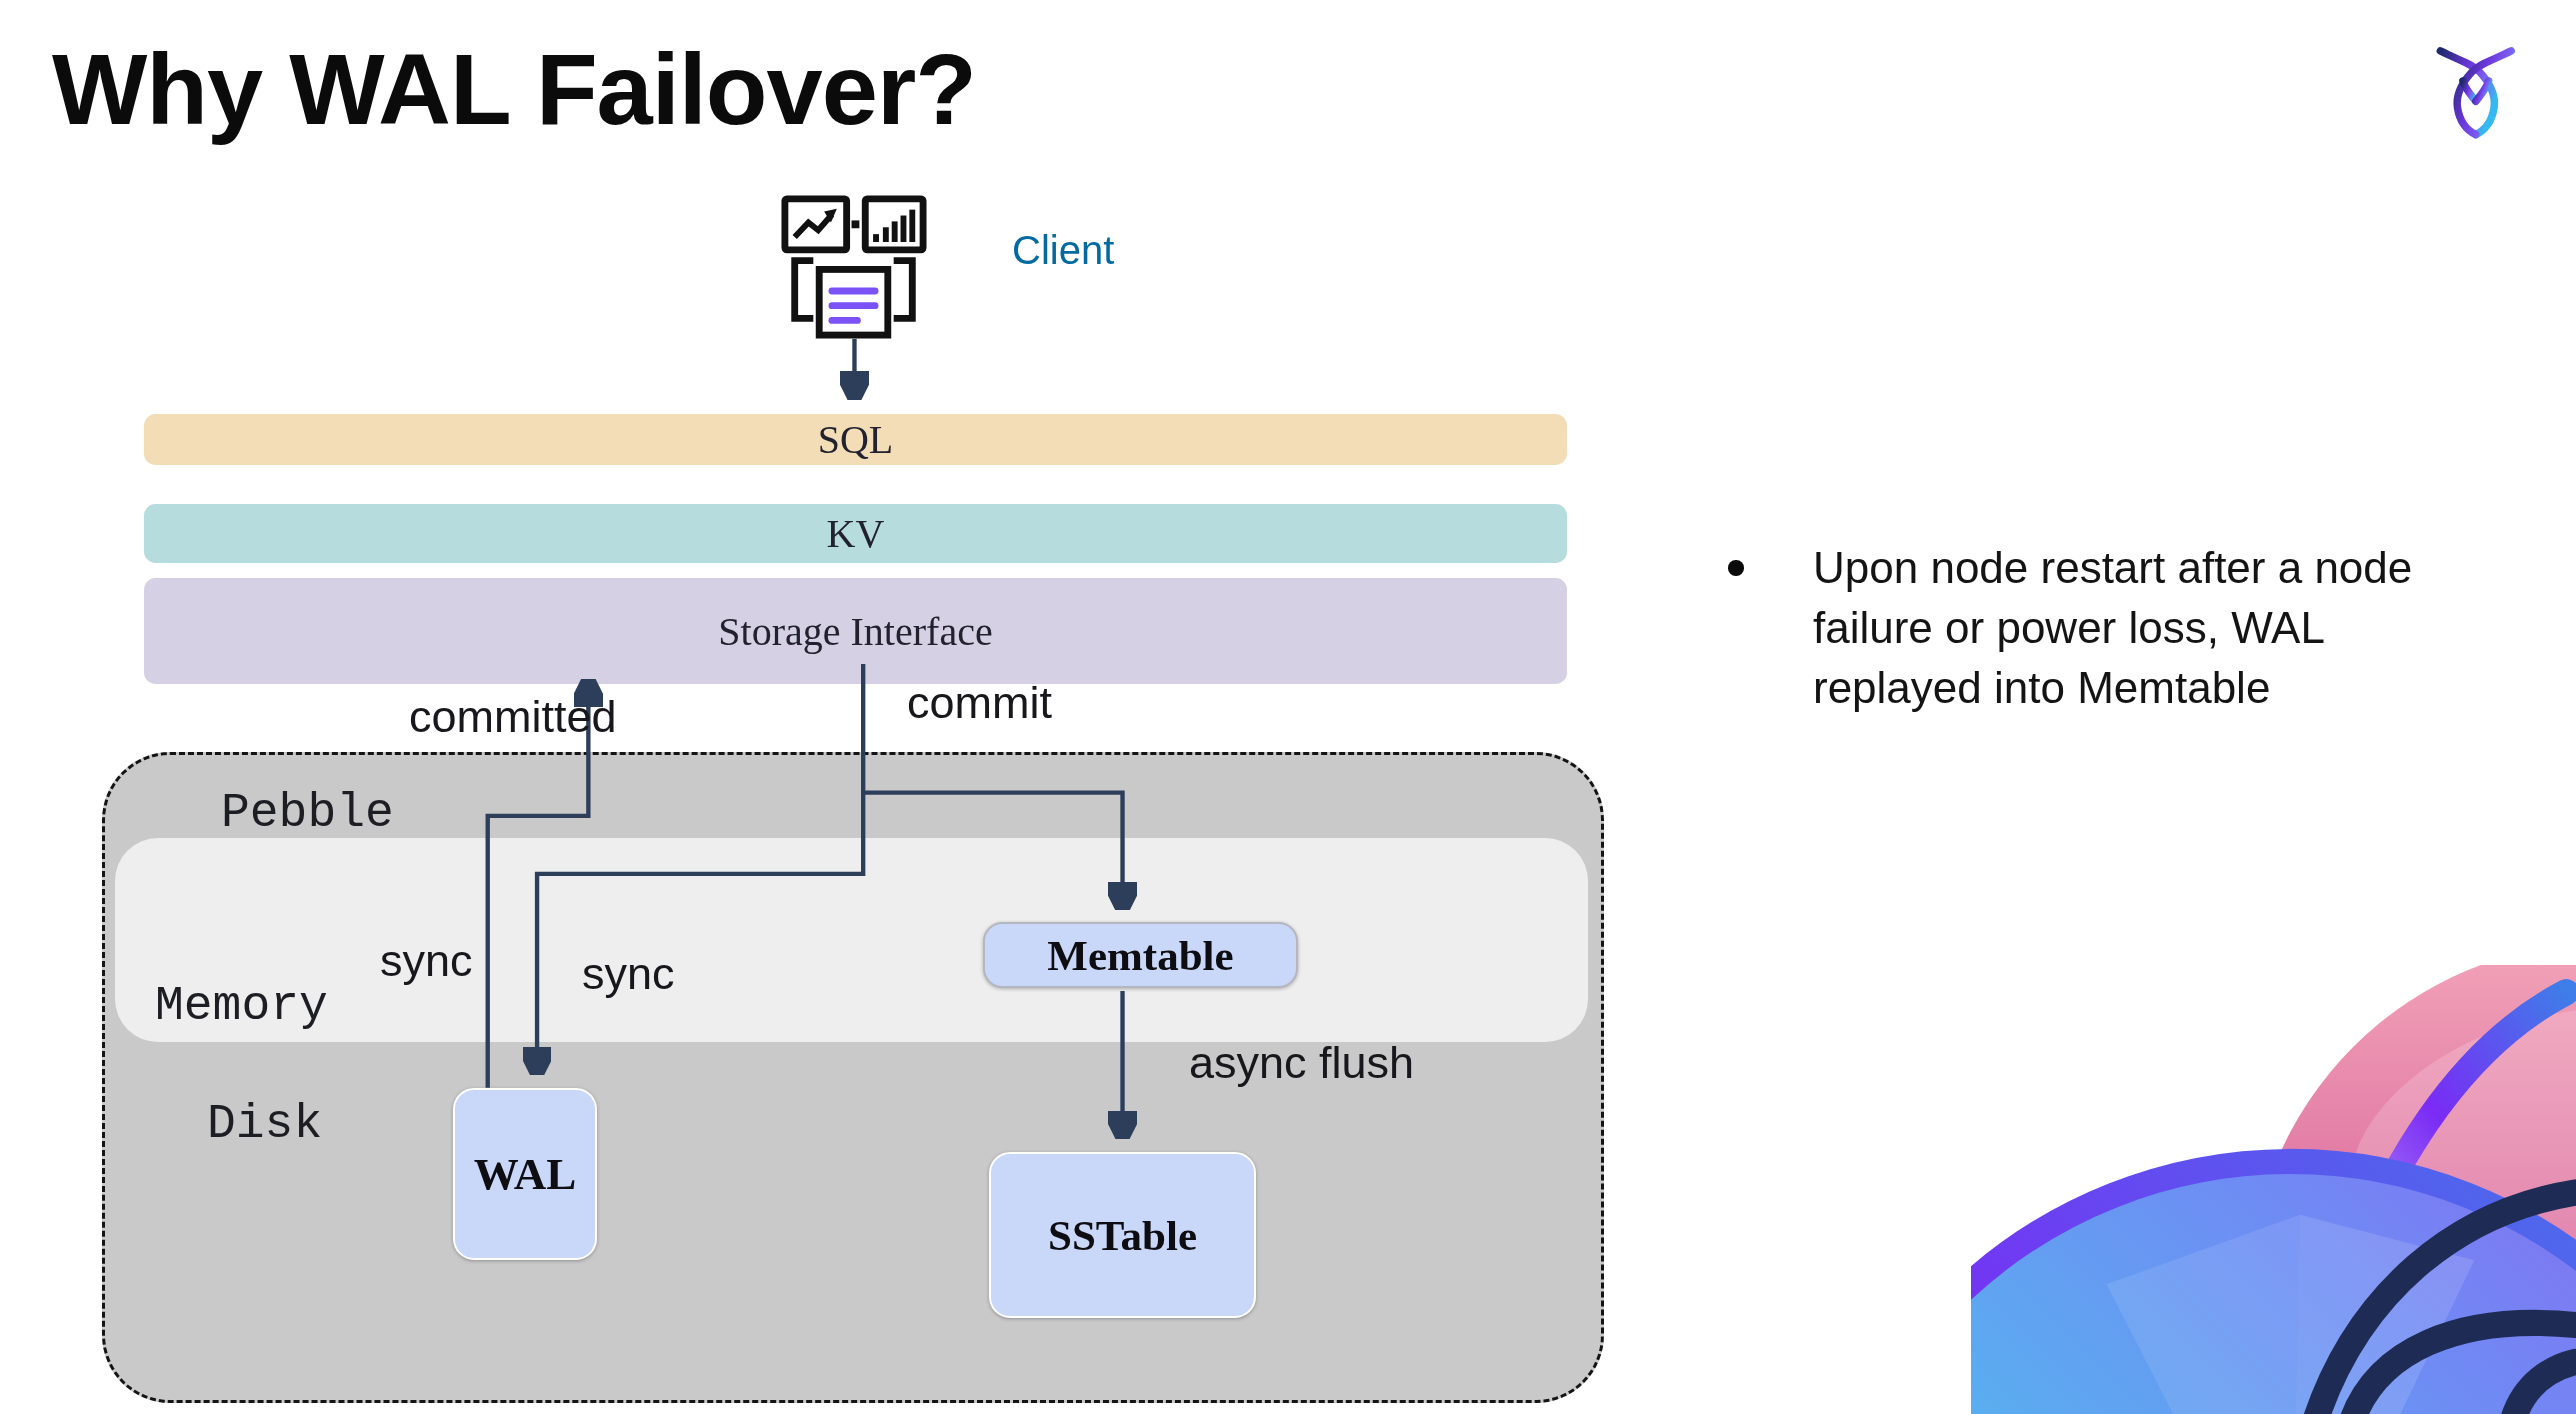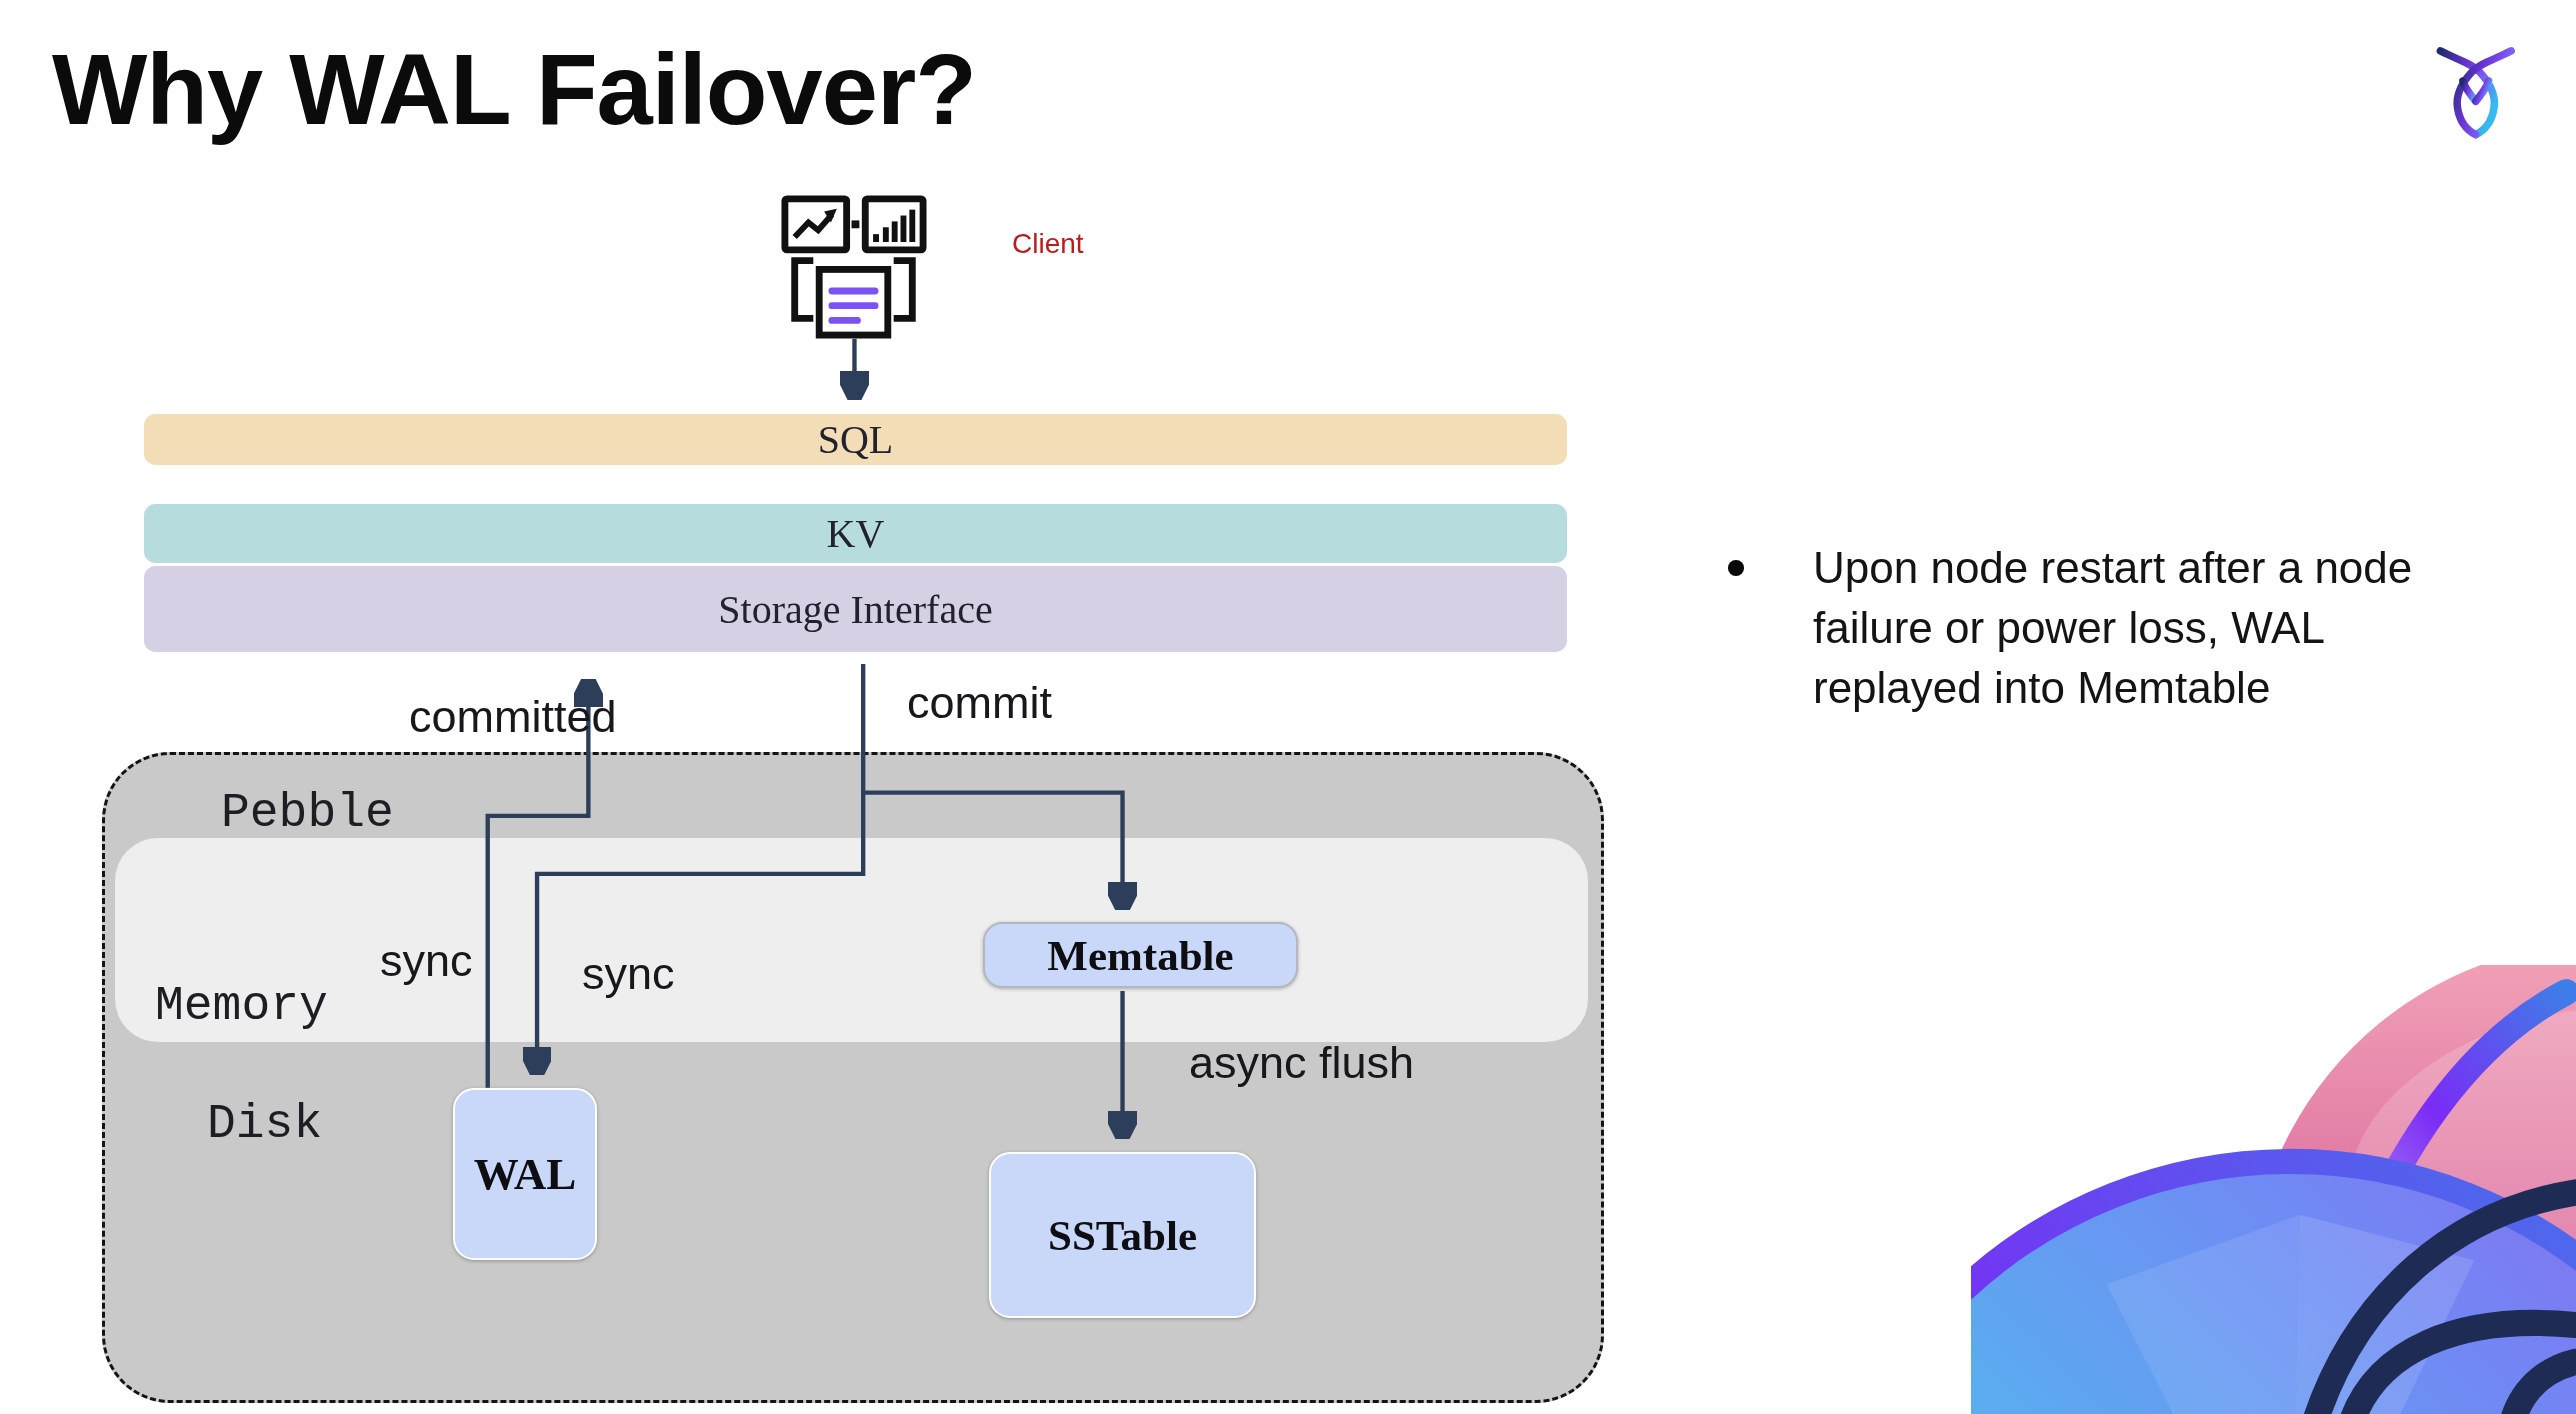--- a/index.html
+++ b/index.html
@@ -10,31 +10,31 @@
   .abs{position:absolute;}
 
   
   .page-title{
     left:52px;top:33px;font-size:101px;line-height:1.12;font-weight:bold;
     letter-spacing:-1px;color:#0b0b0c;margin:0;
   }
 
   
   .client-icon{left:780px;top:192px;width:147px;height:147px;}
-  .client-label{left:1012px;top:228px;font-size:28px;color:#b91c1c;}
+  .client-label{left:1012px;top:228px;font-size:40px;color:#0369a1;}
 
   
   .layer{
     left:144px;width:1423px;border-radius:11.6px;
     display:flex;align-items:center;justify-content:center;
     font-family:"Liberation Serif",serif;font-size:40px;color:#22222e;
   }
   .layer-sql{top:414px;height:51px;background:var(--sql-layer,#f3ddb7);}
   .layer-kv{top:504px;height:59px;background:var(--kv-layer,#b6dcdd);}
-  .layer-storage{top:566px;height:86px;background:var(--storage-layer,#d5d0e4);}
+  .layer-storage{top:578px;height:106px;background:var(--storage-layer,#d5d0e4);}
 
   
   .pebble{
     left:102px;top:752px;width:1502px;height:651px;box-sizing:border-box;
     background:var(--pebble-fill,#c9c9c9);
     border:3.4px dashed #141414;border-radius:68px;
   }
   .memory-band{
     position:absolute;left:9.7px;top:83px;right:13.5px;height:204px;
     background:var(--memory-fill,#eeeeee);border-radius:43px;

